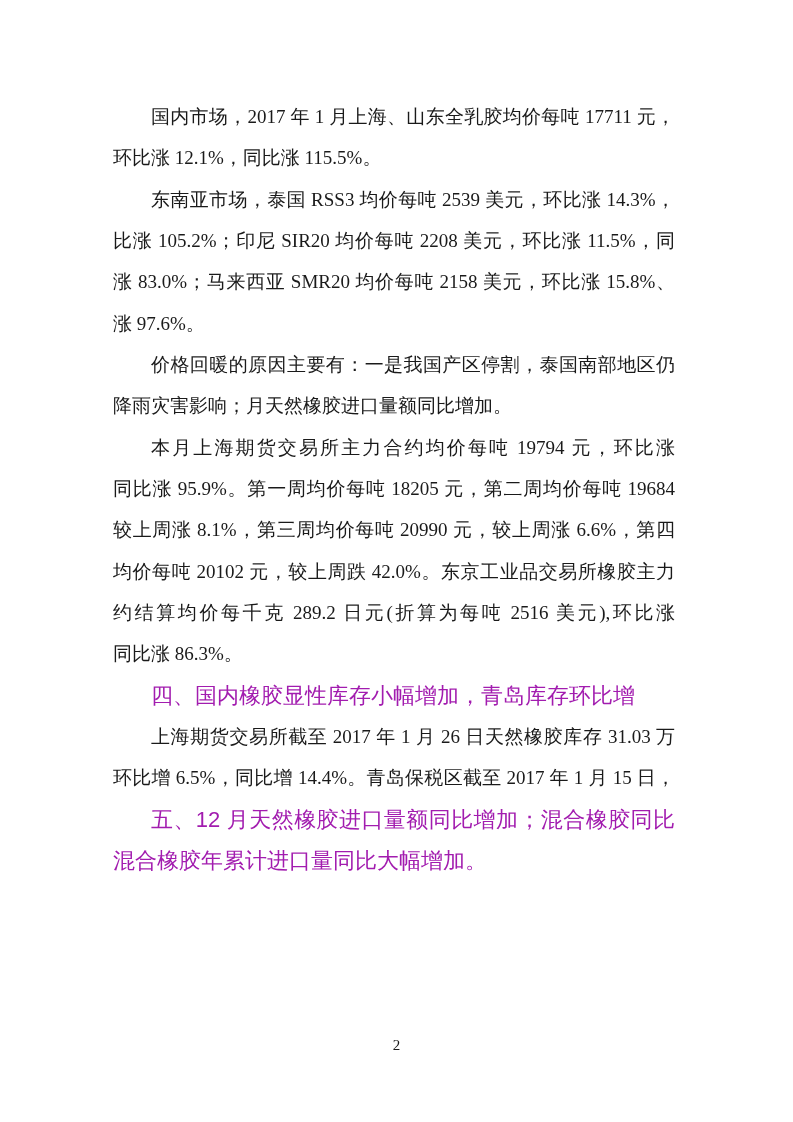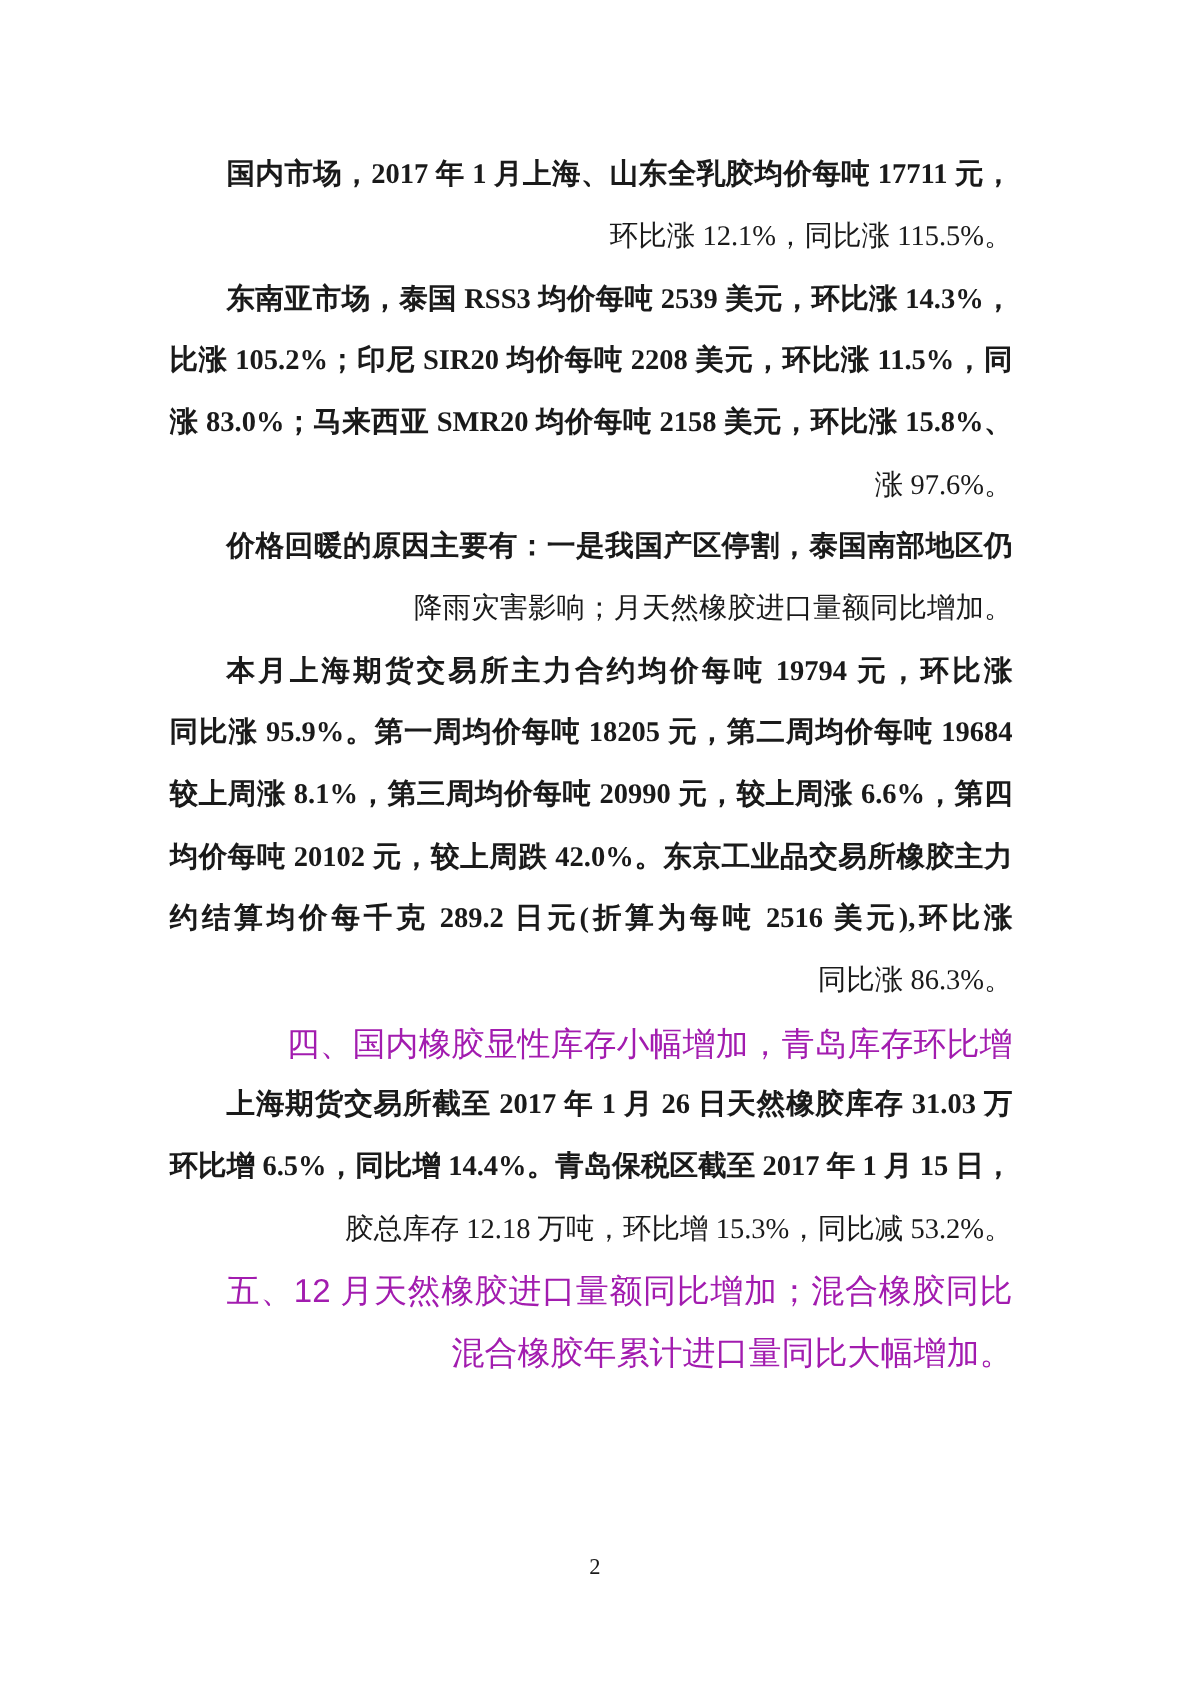--- a/index.html
+++ b/index.html
@@ -21,26 +21,25 @@
     top: 96px;
     width: 562px;
   }
   .ln {
     font-size: 19px;
     line-height: 41.34px;
     height: 41.34px;
     overflow: hidden;
     color: #1a1a1a;
     white-space: normal;
-    text-align: right;
+    text-align: left;
   }
   .fill {
     text-align: justify;
     text-align-last: justify;
-    font-weight: bold;
   }
   .indent {
     text-indent: 38px;
   }
   .heading {
     font-family: "Liberation Sans", "DejaVu Sans", sans-serif;
     font-weight: normal;
     font-size: 22px;
     color: #a21caf;
   }
@@ -88,21 +87,20 @@
       <div class="ln">同比涨 86.3%。</div>
     </div>
 
     <div>
       <div class="ln heading indent">四、国内橡胶显性库存小幅增加，青岛库存环比增加。</div>
     </div>
 
     <div>
       <div class="ln fill indent">上海期货交易所截至 2017 年 1 月 26 日天然橡胶库存 31.03 万吨，</div>
       <div class="ln fill">环比增 6.5%，同比增 14.4%。青岛保税区截至 2017 年 1 月 15 日，橡</div>
-      <div class="ln">胶总库存 12.18 万吨，环比增 15.3%，同比减 53.2%。</div>
     </div>
 
     <div>
       <div class="ln heading fill indent">五、12 月天然橡胶进口量额同比增加；混合橡胶同比继续增加。</div>
       <div class="ln heading">混合橡胶年累计进口量同比大幅增加。</div>
     </div>
 
   </div>
 
   <div class="footer">2</div>

